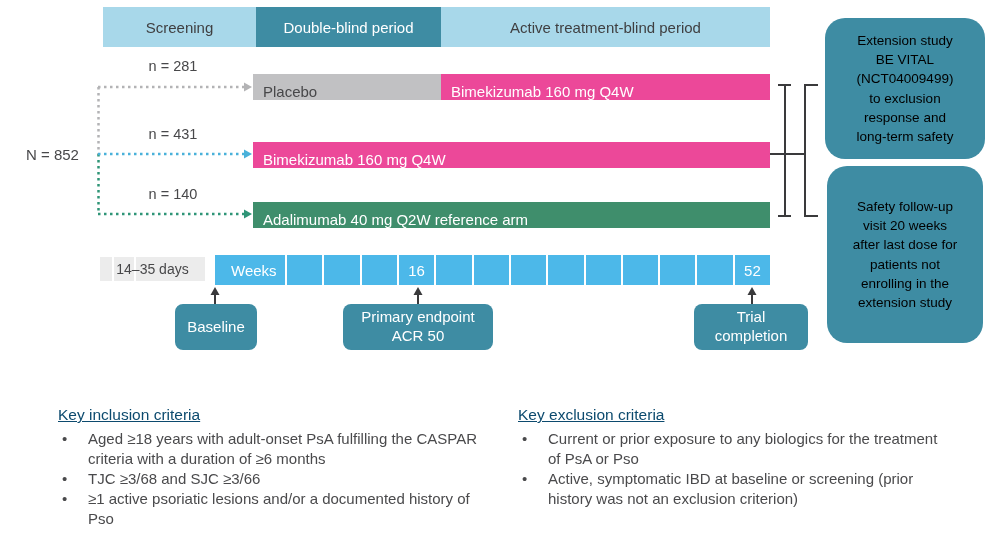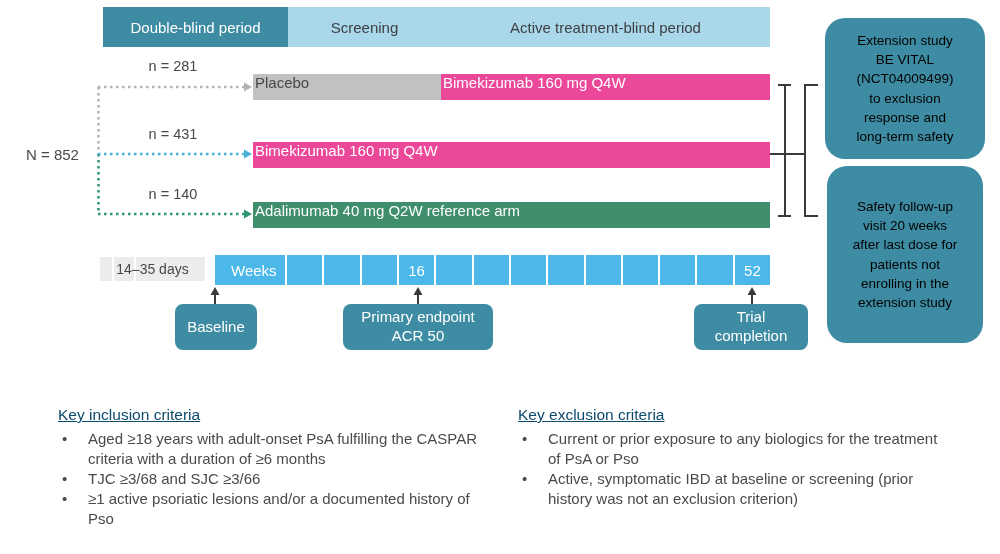--- a/index.html
+++ b/index.html
@@ -8,21 +8,21 @@
   .canvas { position:relative; width:1000px; height:554px; background:#ffffff; overflow:hidden; }
 
   
   .hdr { position:absolute; top:7px; left:103px; width:667px; height:40px; display:flex; }
   .hdr-seg { display:flex; align-items:center; justify-content:center; font-size:15px; }
   .hdr-seg.light { background:#a8d8ea; color:#3f3f41; }
   .hdr-seg.teal  { background:#3e8ca3; color:#ffffff; }
 
   
   .arm { position:absolute; left:253px; width:517px; height:26px; display:flex; font-size:15px; }
-  .arm .seg { display:flex; align-items:flex-start; padding-left:2px; white-space:nowrap; overflow:hidden; }
+  .arm .seg { display:flex; align-items:flex-end; padding-left:10px; white-space:nowrap; overflow:hidden; }
   .seg.gray  { background:#c1c1c3; color:#474749; }
   .seg.blue  { background:#ec4899; color:#ffffff; }
   .seg.green { background:#3f8e6c; color:#ffffff; }
 
   .nlabel { position:absolute; font-size:14.5px; color:#48484a; width:110px; text-align:center; }
   .Ntotal { position:absolute; left:26px; top:146px; font-size:15px; color:#48484a; }
 
   
   .sidebox { position:absolute; background:#3e8ca3; color:#000000; border-radius:20px;
              display:flex; flex-direction:column; align-items:center; justify-content:center;
@@ -53,25 +53,25 @@
   .crit .itxt { flex:1; }
 
   svg.overlay { position:absolute; left:0; top:0; pointer-events:none; }
 </style>
 </head>
 <body>
 
 <div class="canvas">
 
   <div class="hdr">
+    <div class="hdr-seg light" style="width:153px">
+      <span>Screening</span>
+    </div>
     <div class="hdr-seg teal" style="width:185px">
       <span>Double-blind period</span>
-    </div>
-    <div class="hdr-seg light" style="width:153px">
-      <span>Screening</span>
     </div>
     <div class="hdr-seg light" style="width:329px">
       <span>Active treatment-blind period</span>
     </div>
   </div>
 
   <div class="Ntotal">N = 852</div>
   <div class="nlabel" style="left:118px; top:58px">n = 281</div>
   <div class="nlabel" style="left:118px; top:126px">n = 431</div>
   <div class="nlabel" style="left:118px; top:186px">n = 140</div>

